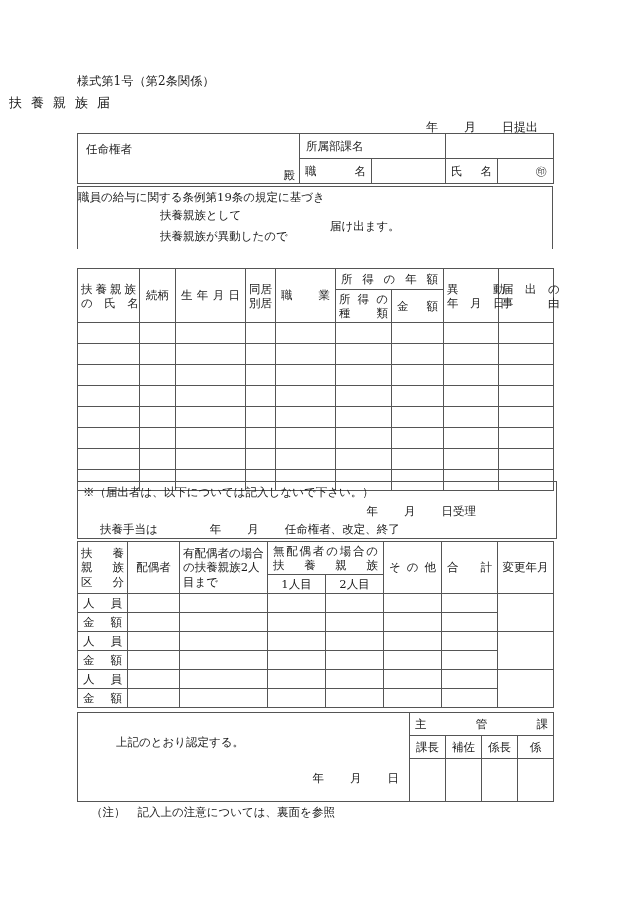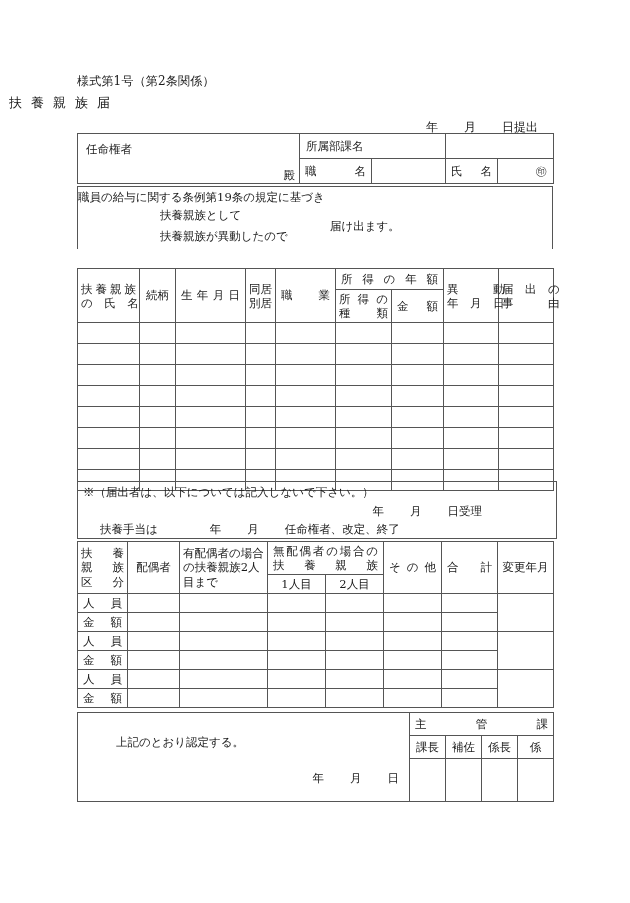--- a/index.html
+++ b/index.html
@@ -115,21 +115,21 @@
   
   #tbl-main { left: 77px; top: 268px; width: 476px; }
   #tbl-main td { height: 20px; }
   #tbl-main td.hd { height: auto; }
   .hd2 { line-height: 1.22; padding: 2px 0; }
 
   
   #tbl-notice { left: 77px; top: 481px; width: 480px; text-align: right; }
   .notice-cell { position: relative; height: 56px; }
   .notice-1 { position: absolute; left: 5px;  top: 3px; white-space: nowrap; }
-  .notice-2 { position: absolute; right: 74px; top: 22px; white-space: nowrap; }
+  .notice-2 { position: absolute; right: 80px; top: 22px; white-space: nowrap; }
   .notice-2 .gap { display: inline-block; width: 26px; }
   .notice-3 { position: absolute; left: 22px; top: 40px; white-space: nowrap; }
   .notice-3 .g1 { display: inline-block; width: 52px; }
   .notice-3 .g2 { display: inline-block; width: 26px; }
   .notice-3 .g3 { display: inline-block; width: 26px; }
 
   
   #tbl-allow { left: 77px; top: 541px; width: 476px; }
   #tbl-allow td { height: 18px; }
   .dash-b { border-bottom: 1px dotted #555 !important; }
@@ -525,14 +525,17 @@
     </tr>
     <tr>
       <td style="height:42px;"></td>
       <td></td>
       <td></td>
       <td></td>
     </tr>
   </tbody>
     </table>
 
+  <div class="footnote">
+    <span>（注）</span><span class="gap"></span><span>記入上の注意については、裏面を参照</span>
+  </div>
 
 </div>
 
 </body></html>

